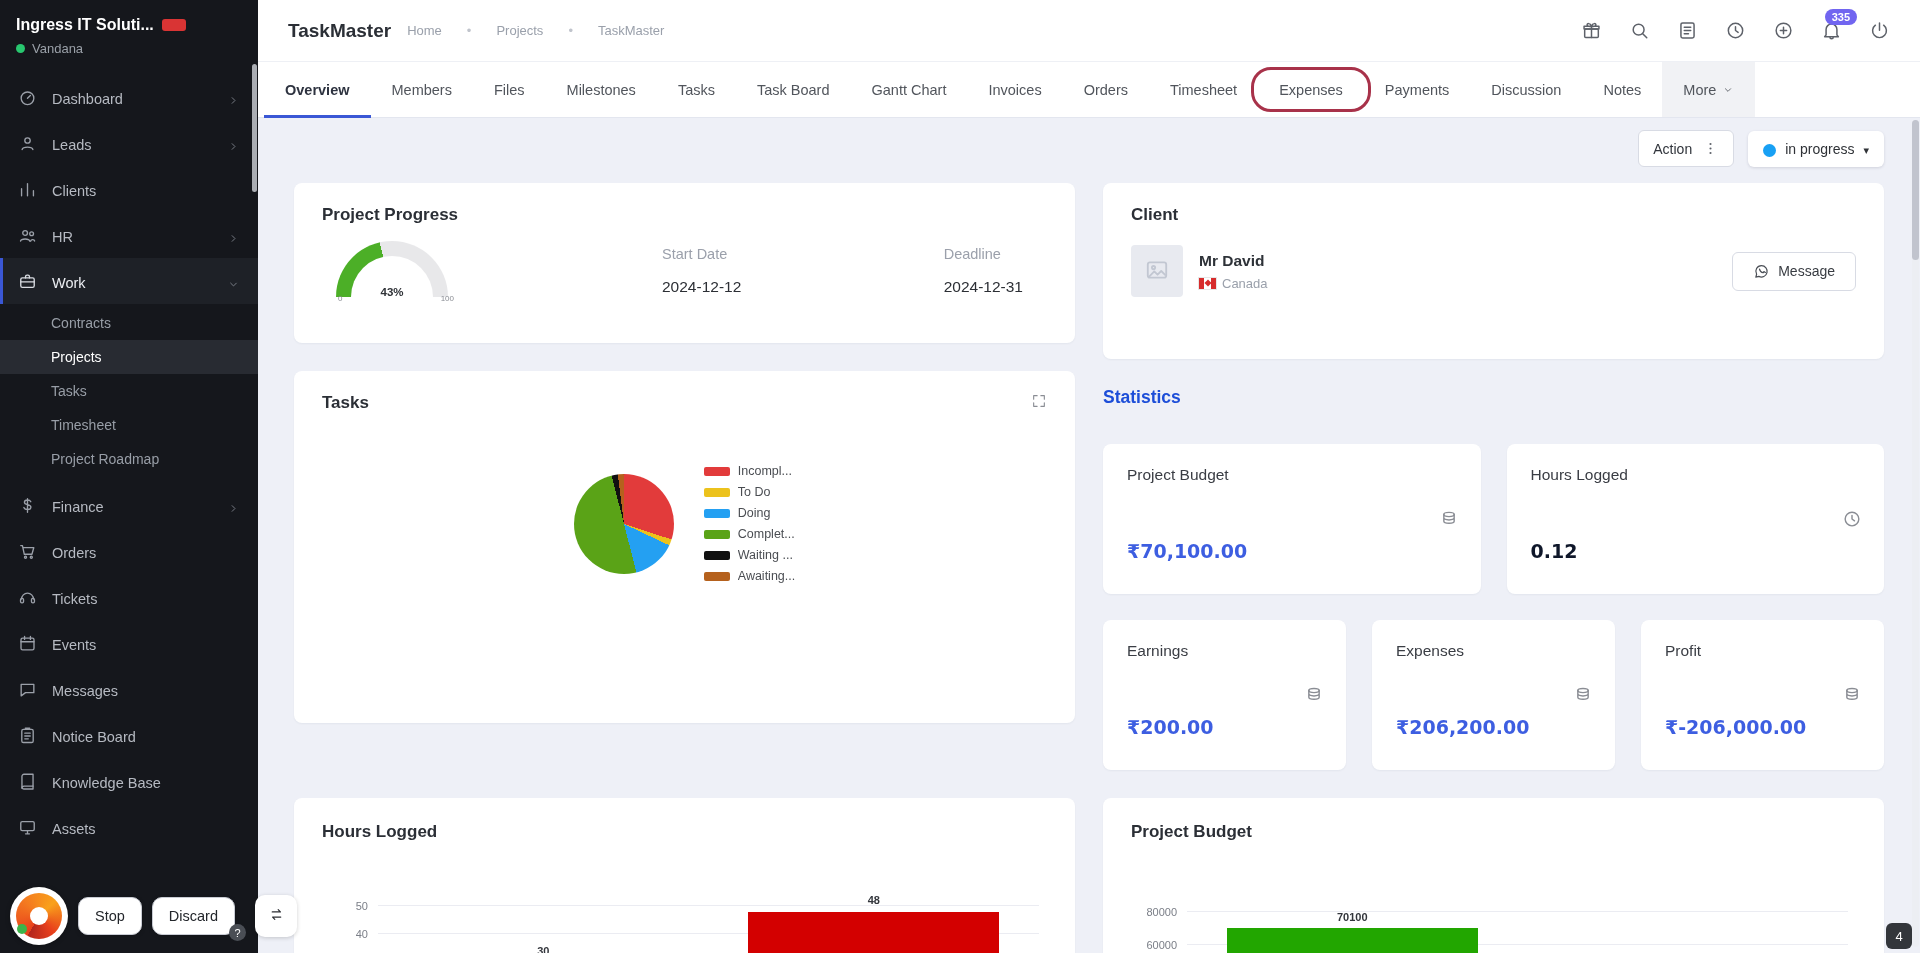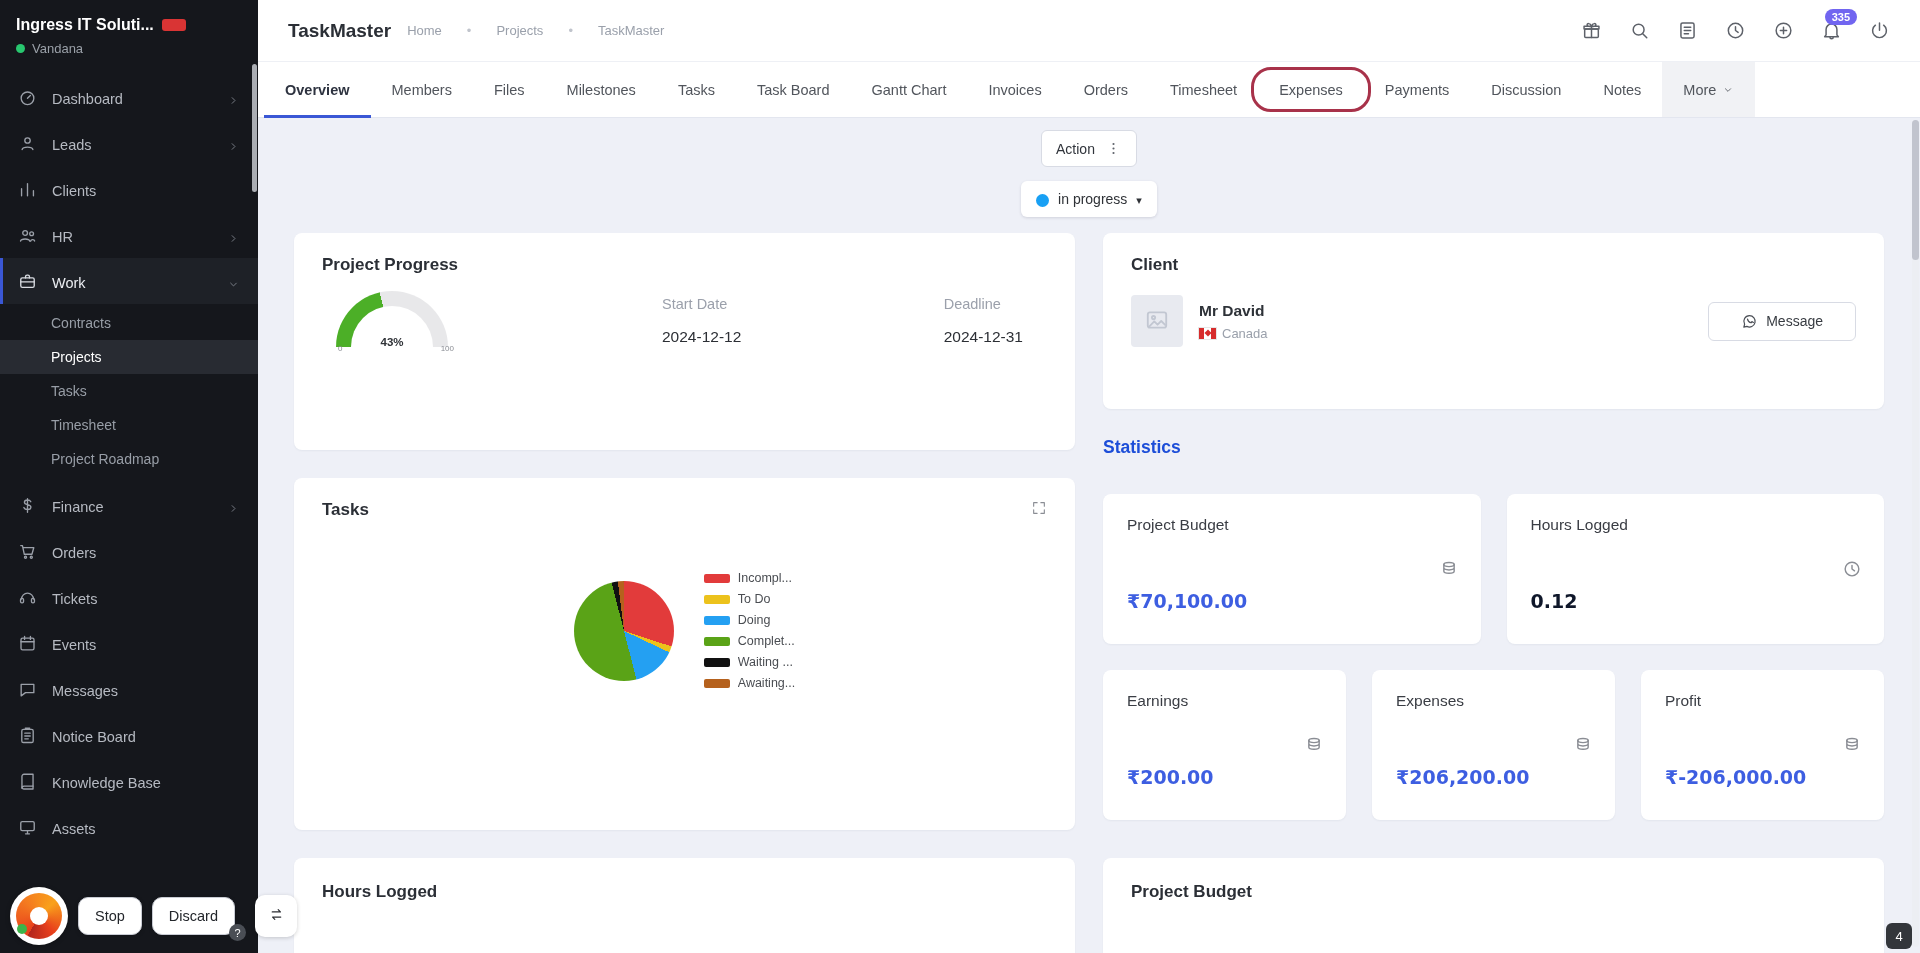--- a/index.html
+++ b/index.html
@@ -41,53 +41,53 @@
   .tabs { height:56px; background:#fff; display:flex; align-items:stretch; border-bottom:1px solid #e3e6ef; padding:0 6px; }
   .tab { padding:0 21px; display:flex; align-items:center; gap:6px; font-size:14.5px; color:#51555c; position:relative; cursor:pointer; white-space:nowrap; }
   .tab.active { color:#2e3340; font-weight:700; }
   .tab.active::after { content:""; position:absolute; left:0; right:0; bottom:-1px; height:3px; background:#3a57d5; }
   .tab.annotated::before { content:""; position:absolute; inset:5px -7px 5px -7px; border:3px solid #a8324a; border-radius:20px; pointer-events:none; }
   .tab.more { background:#f1f2f5; }
   .tab-caret { display:flex; color:#51555c; }
 
   
   .content { flex:1; padding:0 36px; overflow:hidden; }
-  .toolbar-row { display:flex; justify-content:flex-end; align-items:center; gap:14px; padding:12px 0 16px;flex-direction:column; }
+  .toolbar-row { display:flex; justify-content:flex-end; align-items:center; gap:14px; padding:12px 0 16px; }
   .btn-action { background:#fff; border:1px solid #d8dbe4; border-radius:6px; padding:9px 14px; font-size:14px; color:#30343b; display:flex; gap:10px; align-items:center; cursor:pointer; font-family:inherit; }
   .btn-action .icon-s { display:flex; color:#5d6169; }
   .btn-status { background:#fff; border:none; border-radius:6px; padding:10px 15px; display:flex; align-items:flex-end; gap:9px; font-size:14px; color:#2f3237; box-shadow:0 1px 3px rgba(25,30,60,.14); cursor:pointer; font-family:inherit; }
   .status-dot-blue { width:13px; height:13px; border-radius:50%; background:#18a0f4; }
   .caret { font-size:11px; color:#2f3237; }
 
   .grid-2 { display:grid; grid-template-columns:1fr 1fr; gap:28px; align-items:start; }
   .card { background:#fff; border-radius:8px; box-shadow:0 1px 2px rgba(25,30,60,.05); }
   .card-title { font-size:17px; font-weight:700; color:#2b2f36; }
 
-  .pp-card { height:217px; padding:22px 28px; }
+  .pp-card { height:160px; padding:22px 28px; }
   .pp-body { display:flex; align-items:center; margin-top:16px; }
   .gauge-wrap { flex:0 0 340px; padding-left:14px; }
   .gauge { position:relative; width:112px; height:60px; }
   .gauge-arc { position:absolute; left:0; top:0; width:112px; height:112px; border-radius:50%; }
   .gauge-hole { position:absolute; left:15px; top:15px; width:82px; height:82px; border-radius:50%; background:#fff; }
   .gauge-val { position:absolute; bottom:3px; left:0; right:0; text-align:center; font-size:11.5px; font-weight:700; color:#2f3237; }
   .gauge-min { position:absolute; bottom:-2px; left:2px; font-size:8px; color:#8a8d94; }
   .gauge-max { position:absolute; bottom:-2px; right:-6px; font-size:8px; color:#8a8d94; }
   .pp-dates { flex:1; display:flex; justify-content:space-between; padding-right:24px; }
   .pp-label { font-size:14.5px; color:#9ba0ab; }
   .pp-value { font-size:15.5px; color:#2c2f35; margin-top:16px; }
 
   .client-card { height:176px; padding:22px 28px; }
   .client-body { display:flex; align-items:center; margin-top:20px; }
   .avatar { width:52px; height:52px; border-radius:4px; background:#e8eaf0; color:#c2c7d2; display:flex; align-items:center; justify-content:center; }
   .client-info { margin-left:16px; }
   .client-name { font-size:15.5px; font-weight:700; color:#2e3238; }
   .client-country { display:flex; align-items:center; gap:6px; margin-top:6px; font-size:13px; color:#9aa0ab; }
   .flag-ca { width:17px; height:11px; background:linear-gradient(90deg,#d72c2c 0 28%,#fff 28% 72%,#d72c2c 72%); position:relative; display:inline-block; outline:1px solid #e6e6e6; }
   .flag-ca::after { content:""; position:absolute; left:50%; top:50%; width:5px; height:5px; background:#d72c2c; transform:translate(-50%,-50%) rotate(45deg); }
-  .btn-message { margin-left:auto; background:#fff; border:1px solid #d8dbe4; border-radius:6px; padding:10px 32px; font-size:14px; color:#383c42; display:flex; align-items:center; gap:8px; cursor:pointer; font-family:inherit; }
+  .btn-message { margin-left:auto; background:#fff; border:1px solid #d8dbe4; border-radius:6px; padding:10px 20px; font-size:14px; color:#383c42; display:flex; align-items:center; gap:8px; cursor:pointer; font-family:inherit; }
   .btn-message .icon-s { display:flex; color:#4a4e55; }
 
   .tasks-card { margin-top:28px; height:352px; padding:22px 28px; position:relative; }
   .tasks-head { display:flex; align-items:flex-start; }
   .expand-btn { margin-left:auto; color:#8a8d94; cursor:pointer; display:flex; }
   .tasks-body { display:flex; align-items:center; justify-content:center; gap:30px; margin-top:44px; }
   .pie { width:100px; height:100px; border-radius:50%; }
   .legend { list-style:none; }
   .legend li { display:flex; align-items:center; gap:8px; margin:7px 0; cursor:pointer; }
   .legend .swatch { width:26px; height:9px; border-radius:2px; flex-shrink:0; }

